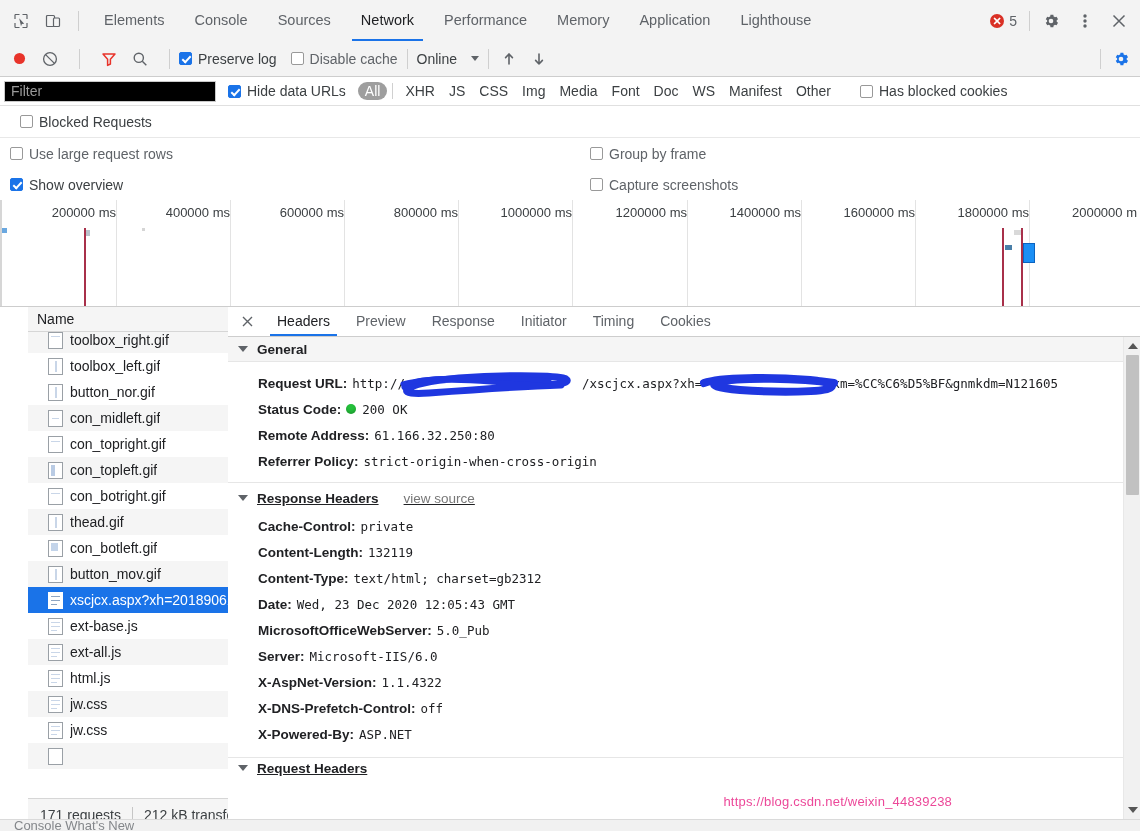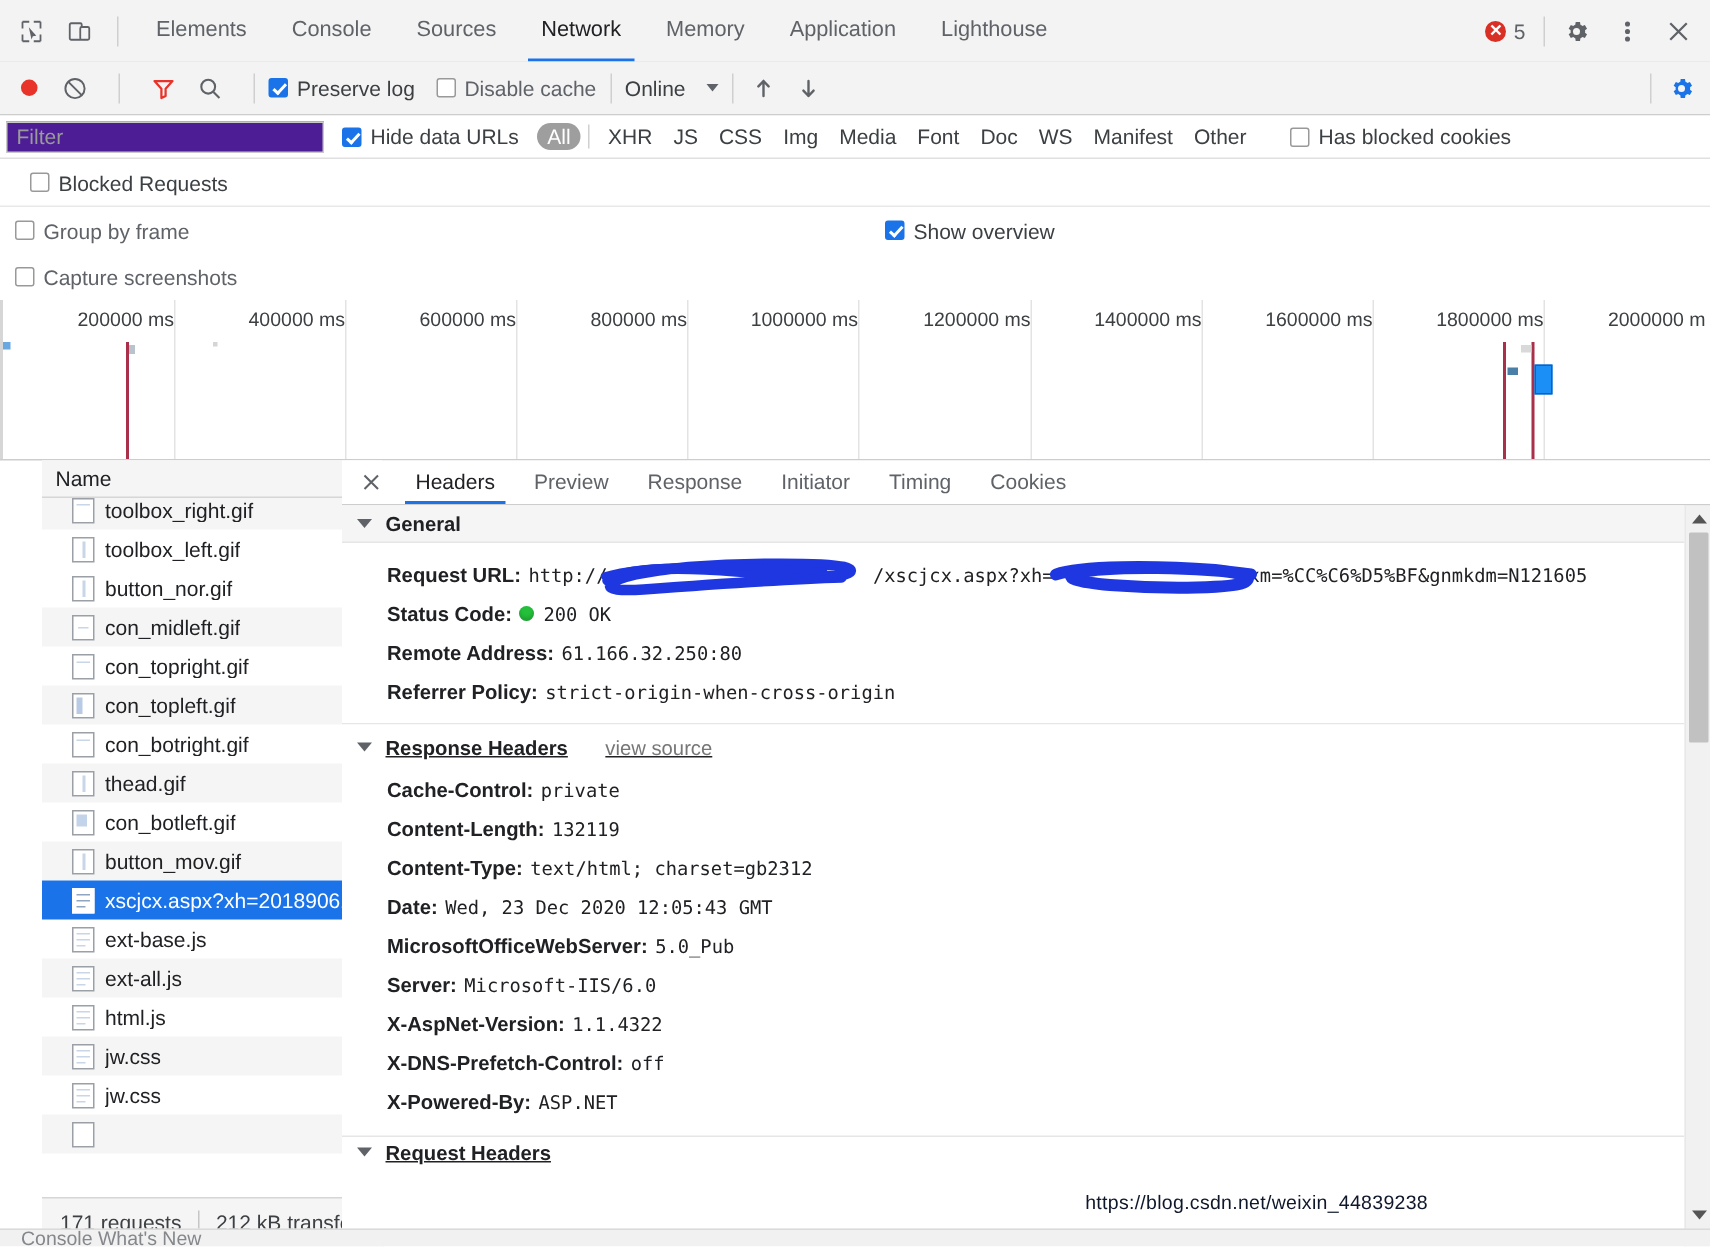--- a/index.html
+++ b/index.html
@@ -74,21 +74,21 @@
   .toolbar-right { margin-left: auto; display: flex; align-items: center; }
 
   
   .filterrow {
     position: absolute; left: 0; top: 77px; width: 1140px; height: 29px;
     background: #fff; border-bottom: 1px solid #e0e0e0;
     display: flex; align-items: center; box-sizing: border-box;
   }
   .filterinput {
     width: 212px; height: 21px; margin-left: 4px; border: 1px solid #c9c9c9;
-    background: #4c1d95; font-size: 14px; color: #888; padding: 0 6px; box-sizing: border-box;
+    background: #000000; font-size: 14px; color: #888; padding: 0 6px; box-sizing: border-box;
     font-family: "Liberation Sans", sans-serif; outline: none;
   }
   .filterinput::placeholder { color: #9a9a9a; }
   .ftypes { display: flex; align-items: center; gap: 0px; margin-left: 12px; }
   .ftype {
     font-size: 14px; color: #3c4043; padding: 1px 7px; border-radius: 9px; cursor: pointer;
     white-space: nowrap;
   }
   .ftype.sel { background: #9e9e9e; color: #fff; }
   .ftype-sep { width: 1px; height: 16px; background: #d0d0d0; margin: 0 5px; }
@@ -230,21 +230,21 @@
     position: absolute; right: 0; top: 30px; width: 17px; bottom: 0;
     background: #f1f1f1; border-left: 1px solid #e8e8e8; box-sizing: border-box;
   }
 
   
   .redact { position: relative; display: inline-block; vertical-align: middle; }
   .scribble { position: absolute; pointer-events: none; }
 
   .watermark {
     position: absolute; right: 20px; bottom: 22px; font-size: 13px;
-    color: #0f172a; white-space: nowrap; pointer-events: none; letter-spacing: .2px;
+    color: #ec4899; white-space: nowrap; pointer-events: none; letter-spacing: .2px;
   }
   .bottomstrip {
     position: absolute; left: 0; bottom: 0; width: 1140px; height: 12px;
     background: #f1f1f1; border-top: 1px solid #dadada; box-sizing: border-box;
     overflow: hidden;
   }
   .bs-text { font-size: 13px; color: #5f6368; padding-left: 14px; line-height: 12px; opacity:.75;}
 </style>
 </head>
 <body>
@@ -266,20 +266,21 @@
           </svg>
       </div>
       <div class="tabbar-sep"></div>
     </div>
 
     <div class="maintabs">
       <div class="maintab">Elements</div>
       <div class="maintab">Console</div>
       <div class="maintab">Sources</div>
       <div class="maintab active">Network</div>
+      <div class="maintab">Performance</div>
       <div class="maintab">Memory</div>
       <div class="maintab">Application</div>
       <div class="maintab">Lighthouse</div>
     </div>
 
     <div class="tabbar-right">
       <div class="errbadge">
         <span class="circ">✕</span>
         <span class="num">5</span>
       </div>
@@ -408,20 +409,26 @@
     <div class="setrow1">
       <label class="cb">
         <span class="box"></span>
         <span class="cb-label">Blocked Requests</span>
       </label>
     </div>
     <div class="setgrid">
       <div class="setcell">
         <label class="cb">
           <span class="box"></span>
+          <span class="cb-label dim">Use large request rows</span>
+        </label>
+      </div>
+      <div class="setcell">
+        <label class="cb">
+          <span class="box"></span>
           <span class="cb-label dim">Group by frame</span>
         </label>
       </div>
       <div class="setcell">
         <label class="cb">
           <span class="box on"></span>
           <span class="cb-label">Show overview</span>
         </label>
       </div>
       <div class="setcell">

